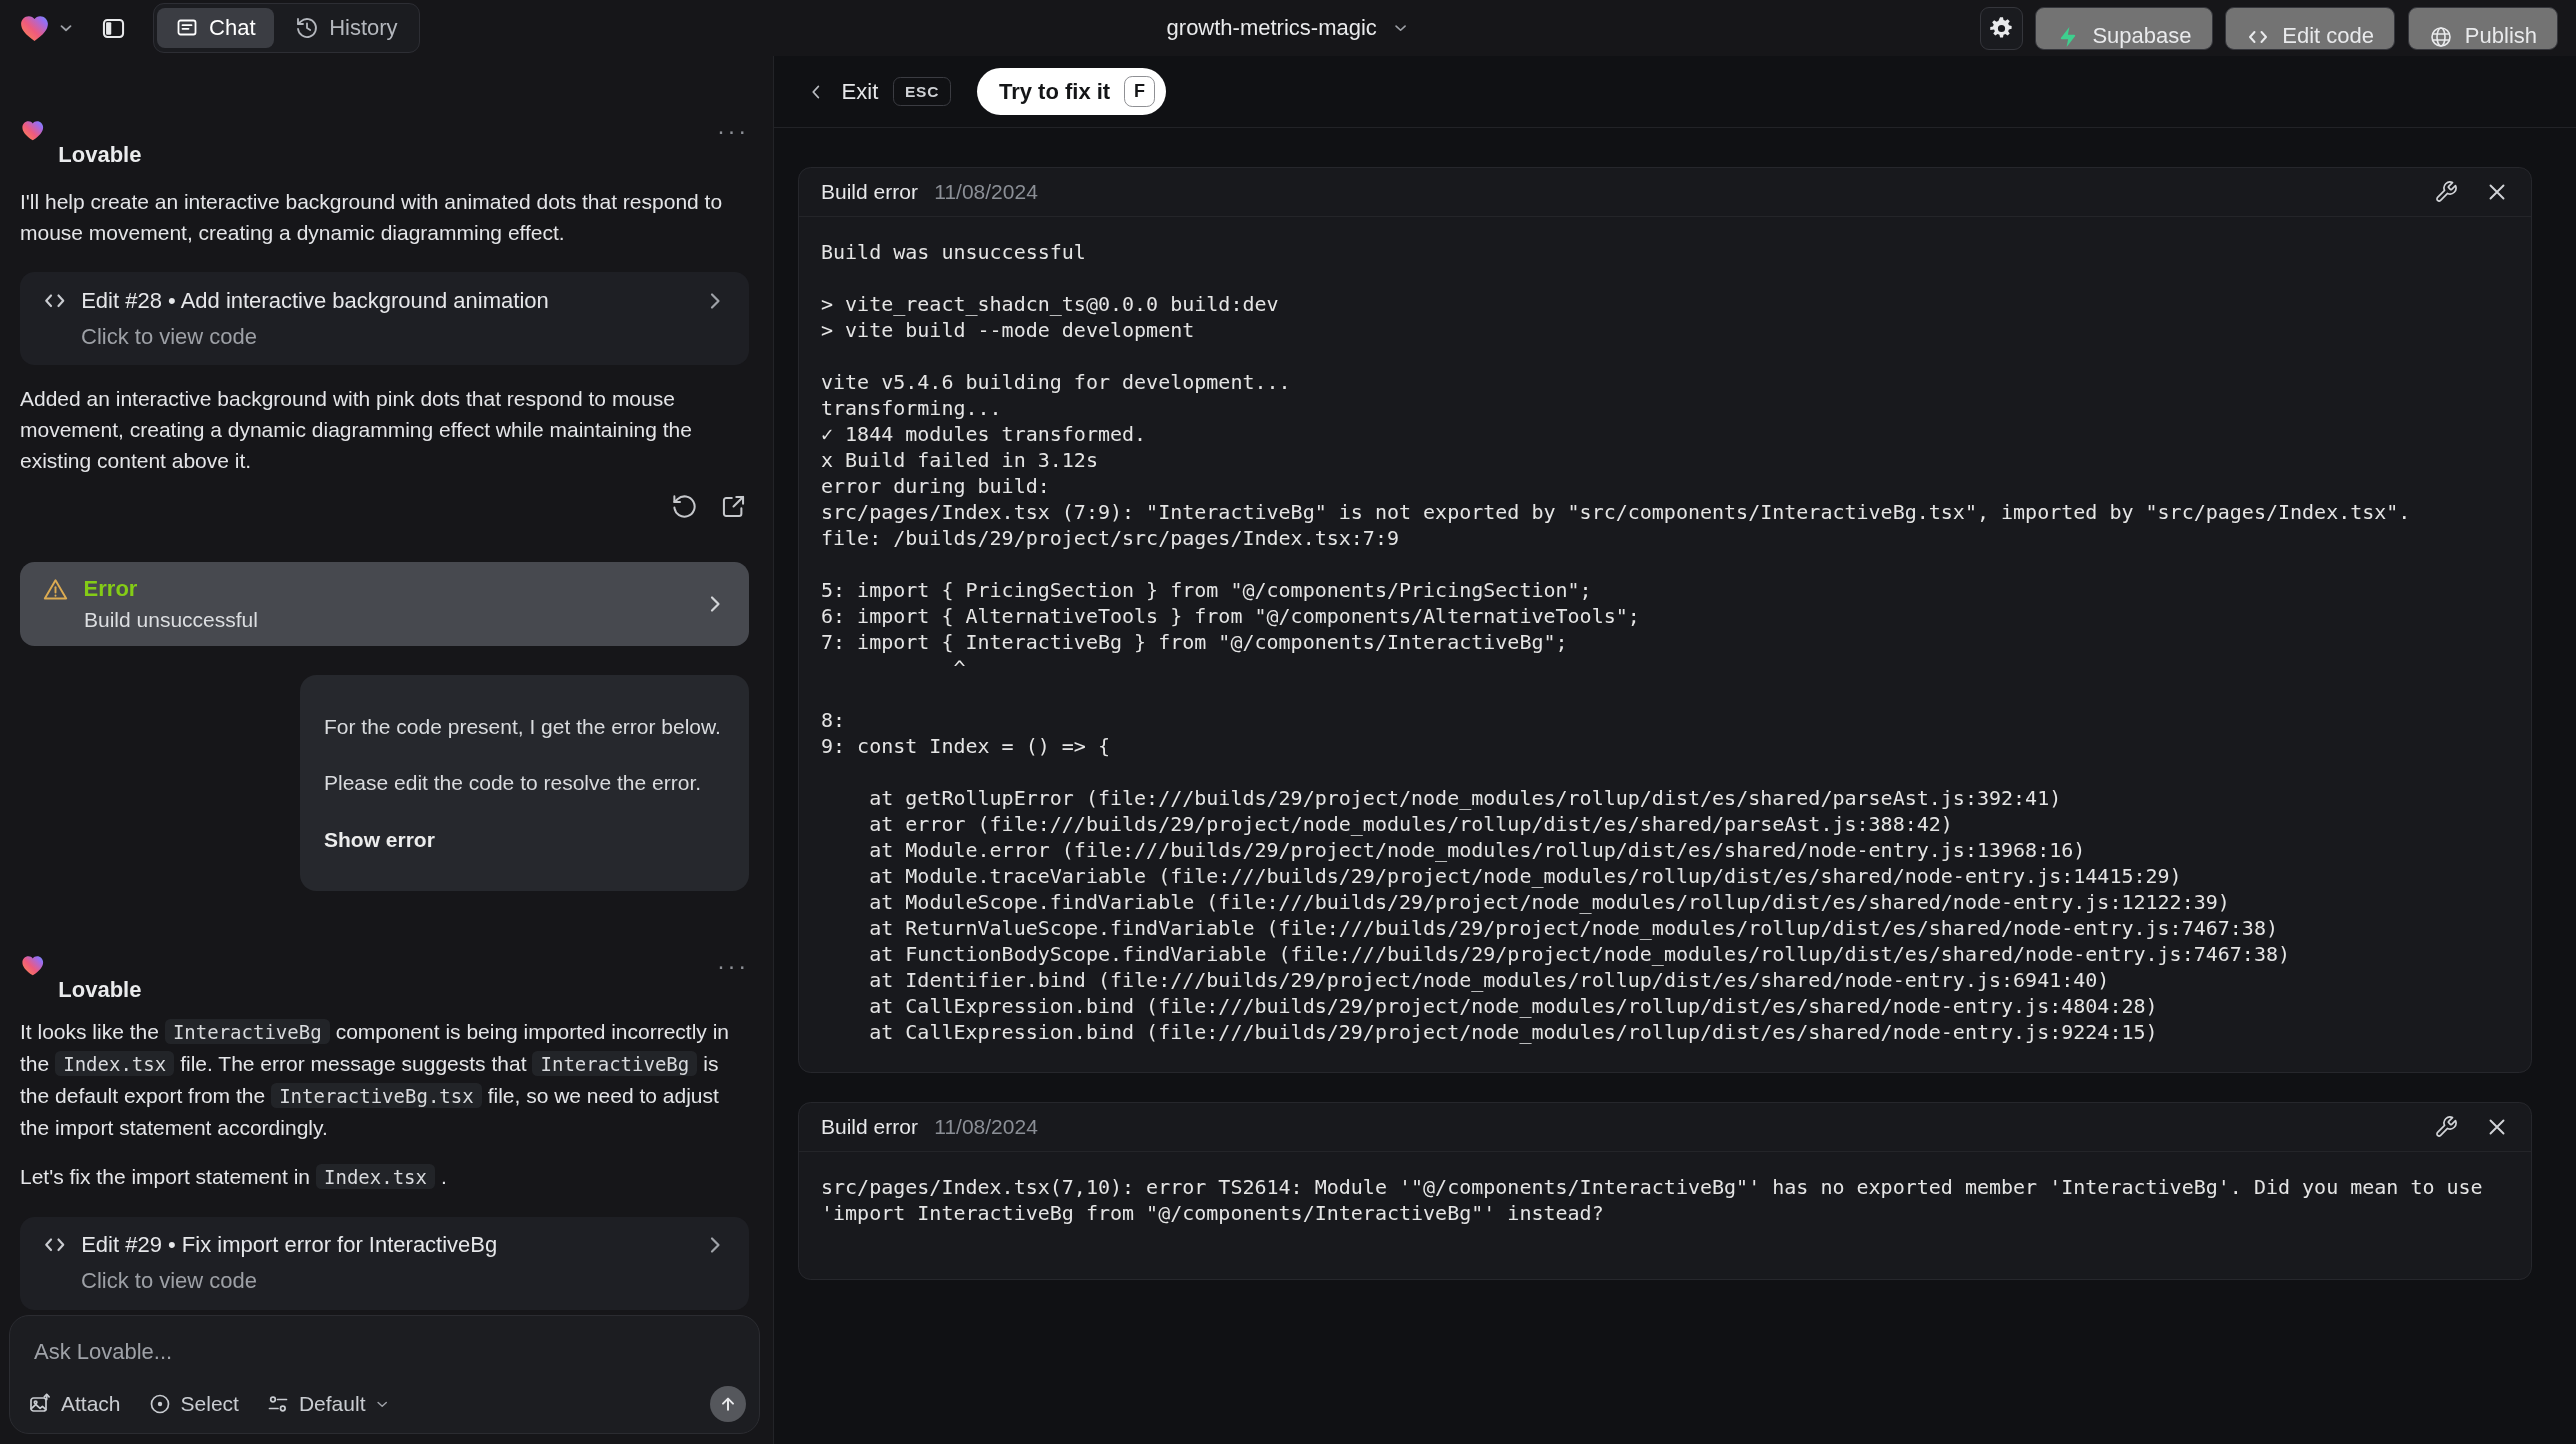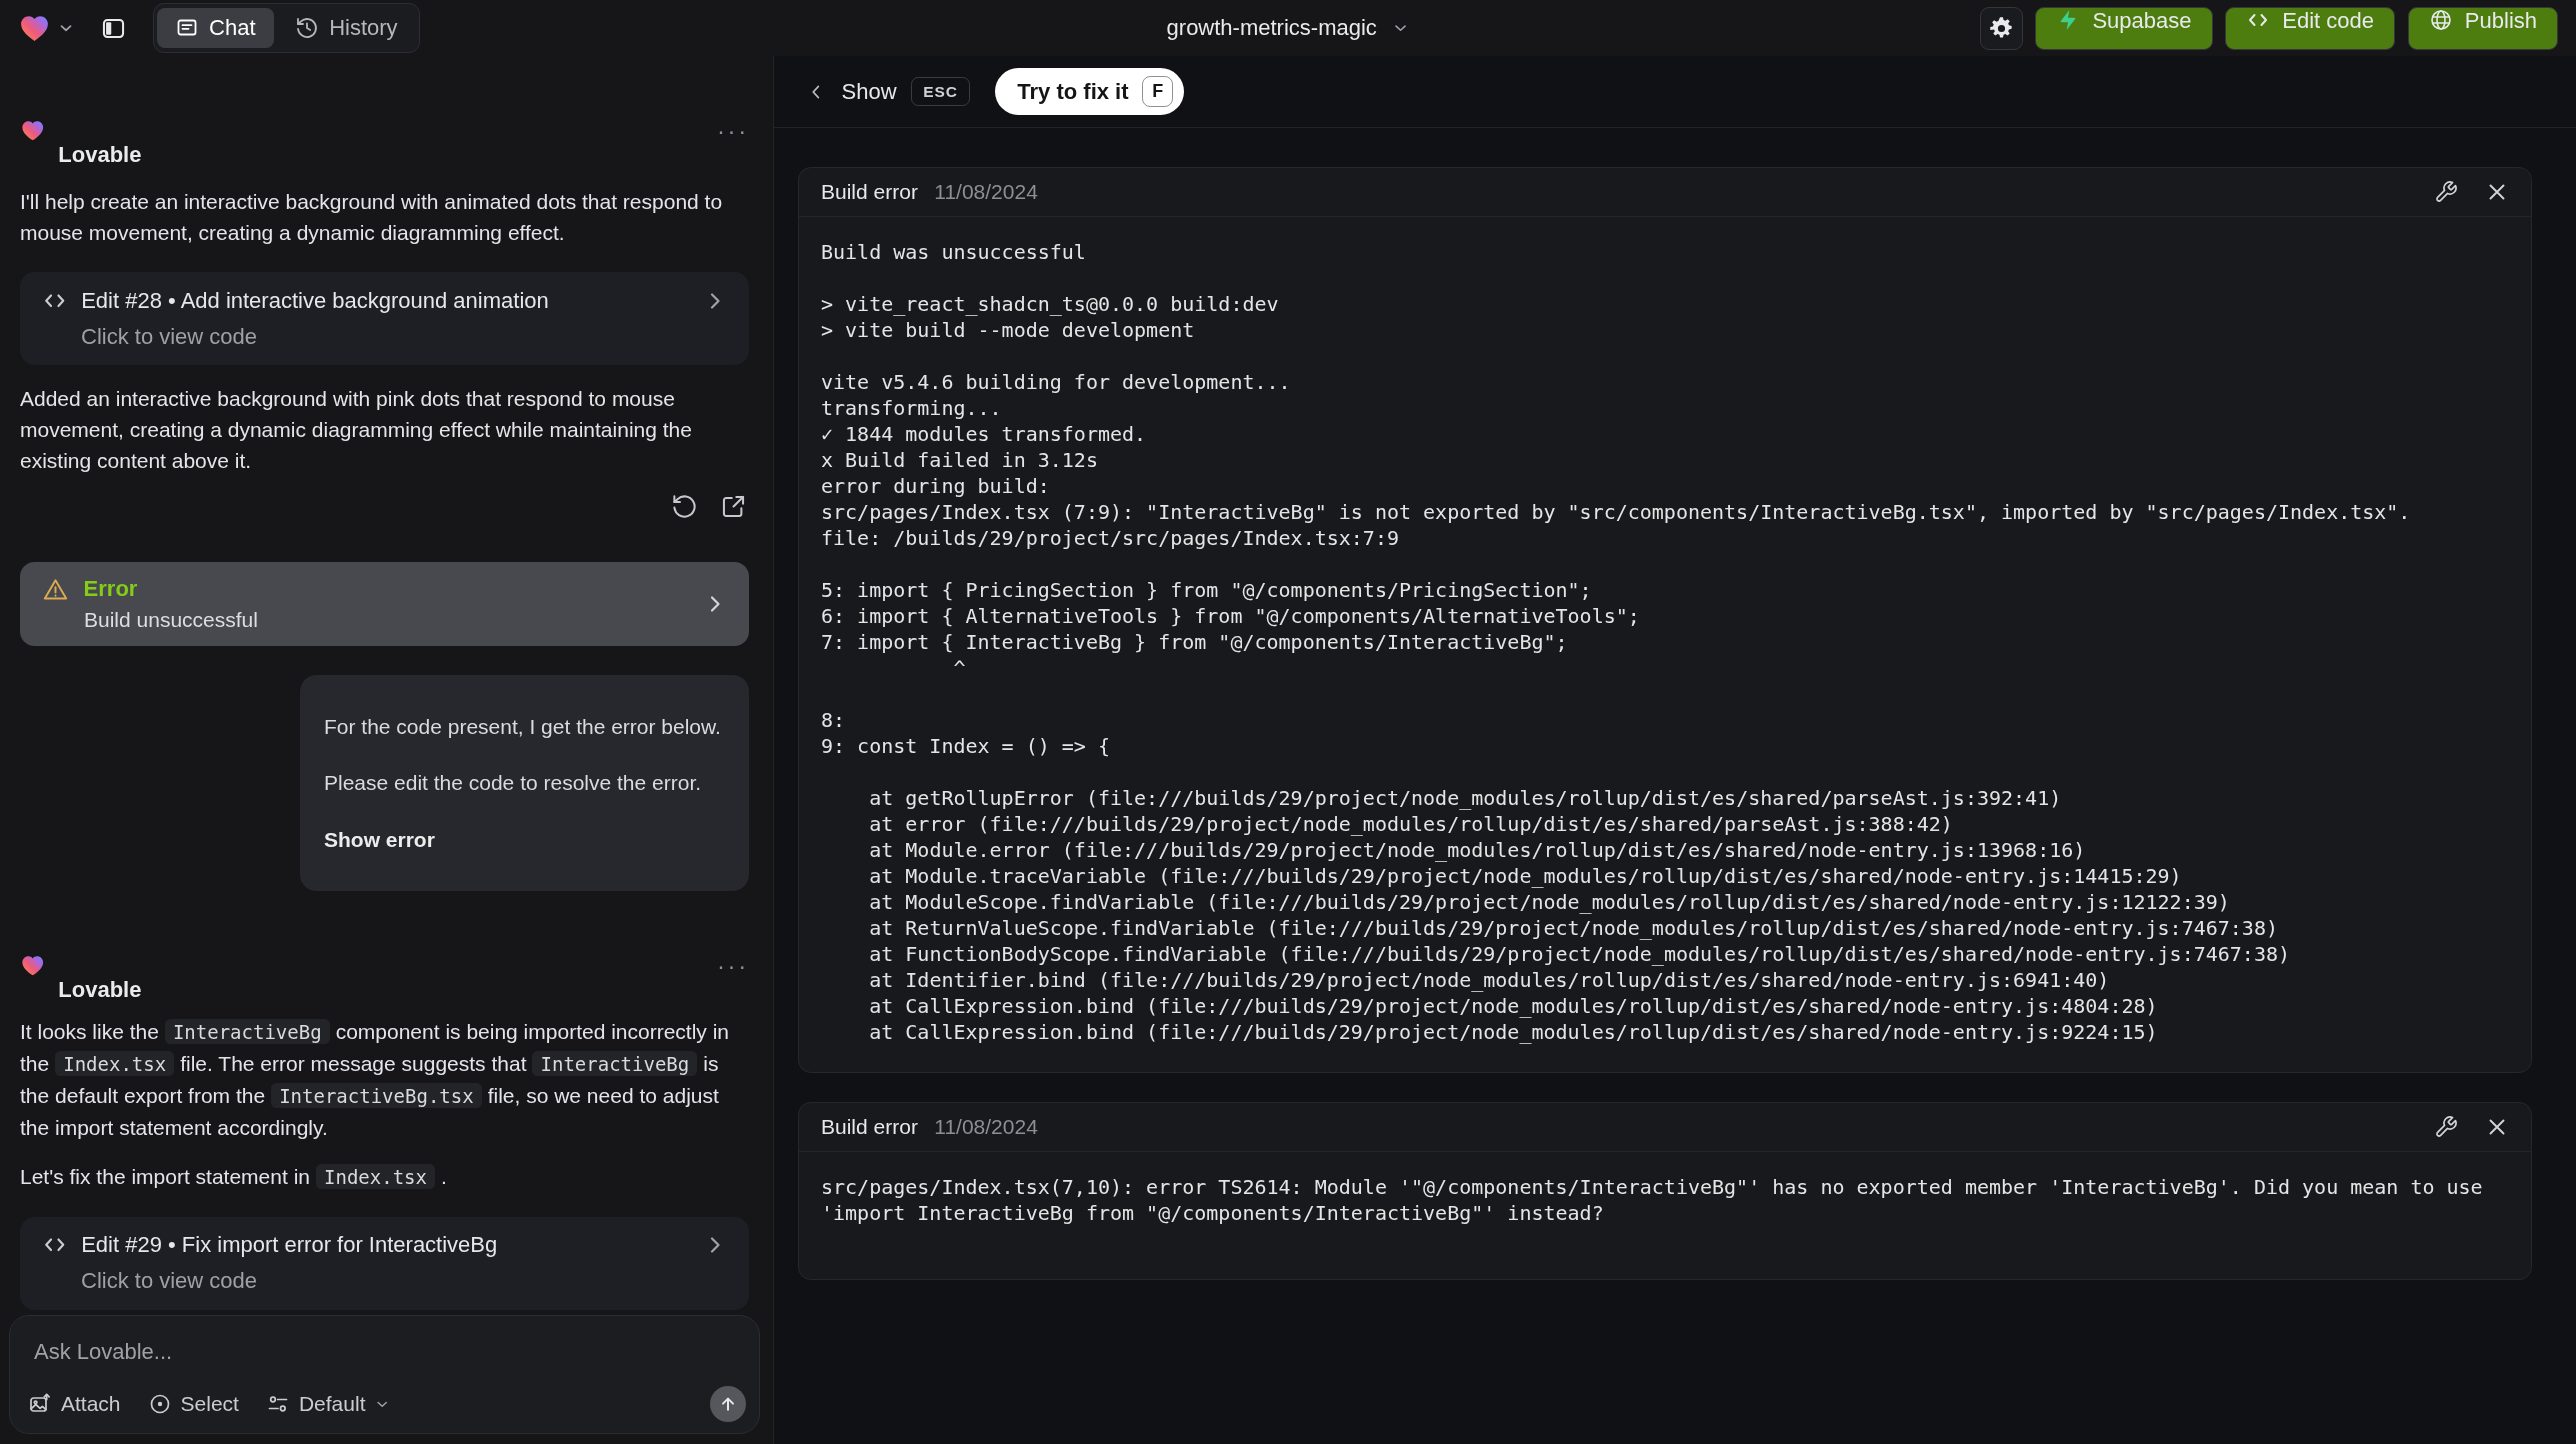--- a/index.html
+++ b/index.html
@@ -19,21 +19,21 @@
   }
   .tb-left { display: flex; align-items: center; gap: 20px; }
   .logo-wrap { display: flex; align-items: center; gap: 5.5px; cursor: pointer; }
   .panel-toggle { width: 38px; height: 38px; display: flex; align-items: center; justify-content: center; color: #e8e9eb; border-radius: 8.2px; }
   .tabgroup { display: flex; align-items: center; background: #1b1c20; border: 0.9px solid #2d2e34; border-radius: 11px; padding: 3.6px; gap: 3.6px; }
   .tab { display: flex; align-items: center; gap: 10px; padding: 7.3px 18px; border-radius: 8px; font-size: 22px; color: #b4b7bd; }
   .tab.active { background: #3b3d43; color: #ffffff; }
   .project { position: absolute; left: 50%; transform: translateX(-50%); display: flex; align-items: center; gap: 14.6px; font-size: 22px; color: #e9eaec; }
   .tb-right { margin-left: auto; display: flex; align-items: center; gap: 12.8px; }
   .iconbtn { width: 43px; height: 43px; display: flex; align-items: center; justify-content: center; background: #1a1b1f; border: 0.9px solid #35363c; border-radius: 9px; color: #e9eaec; }
-  .btn { height: 43px; display: flex; align-items: flex-start; gap: 12px; padding: 0 20px; background: #4d7c0f; border: 0.9px solid #35363c; border-radius: 9px; font-size: 22px; color: #e9eaec; }
+  .btn { height: 43px; display: flex; align-items: flex-end; gap: 12px; padding: 0 20px; background: #737373; border: 0.9px solid #35363c; border-radius: 9px; font-size: 22px; color: #e9eaec; }
 
   
   .main { display: flex; height: 1389px; }
 
   
   .chat { width: 774px; background: #161619; border-right: 0.9px solid #232428; display: flex; flex-direction: column; }
   .chat-scroll { flex: 1; overflow: hidden; display: flex; flex-direction: column; justify-content: flex-end; padding: 0 24px 0 20px; }
 
   .bubble { background: #26282d; border-radius: 16.4px; padding: 14.6px 24px; font-size: 21px; line-height: 31px; color: #d9dbde; }
   .bubble-1 { align-self: flex-end; width: 573px; }
@@ -355,21 +355,21 @@
       </div>
     </div>
   </aside>
 
   <section class="right">
     <div class="rtoolbar">
       <span class="exit">
         <svg width="22" height="22" viewBox="0 0 24 24" fill="none" stroke="#b9bcc1" stroke-width="2" stroke-linecap="round" stroke-linejoin="round">
             <path d="M14.5 6 9 12l5.5 6"></path>
           </svg>
-        <span>Show</span>
+        <span>Exit</span>
         <span class="esc">ESC</span>
       </span>
       <span class="fixbtn">
         <span>Try to fix it</span>
         <span class="fkey">F</span>
       </span>
     </div>
 
     <div class="errors">
 

